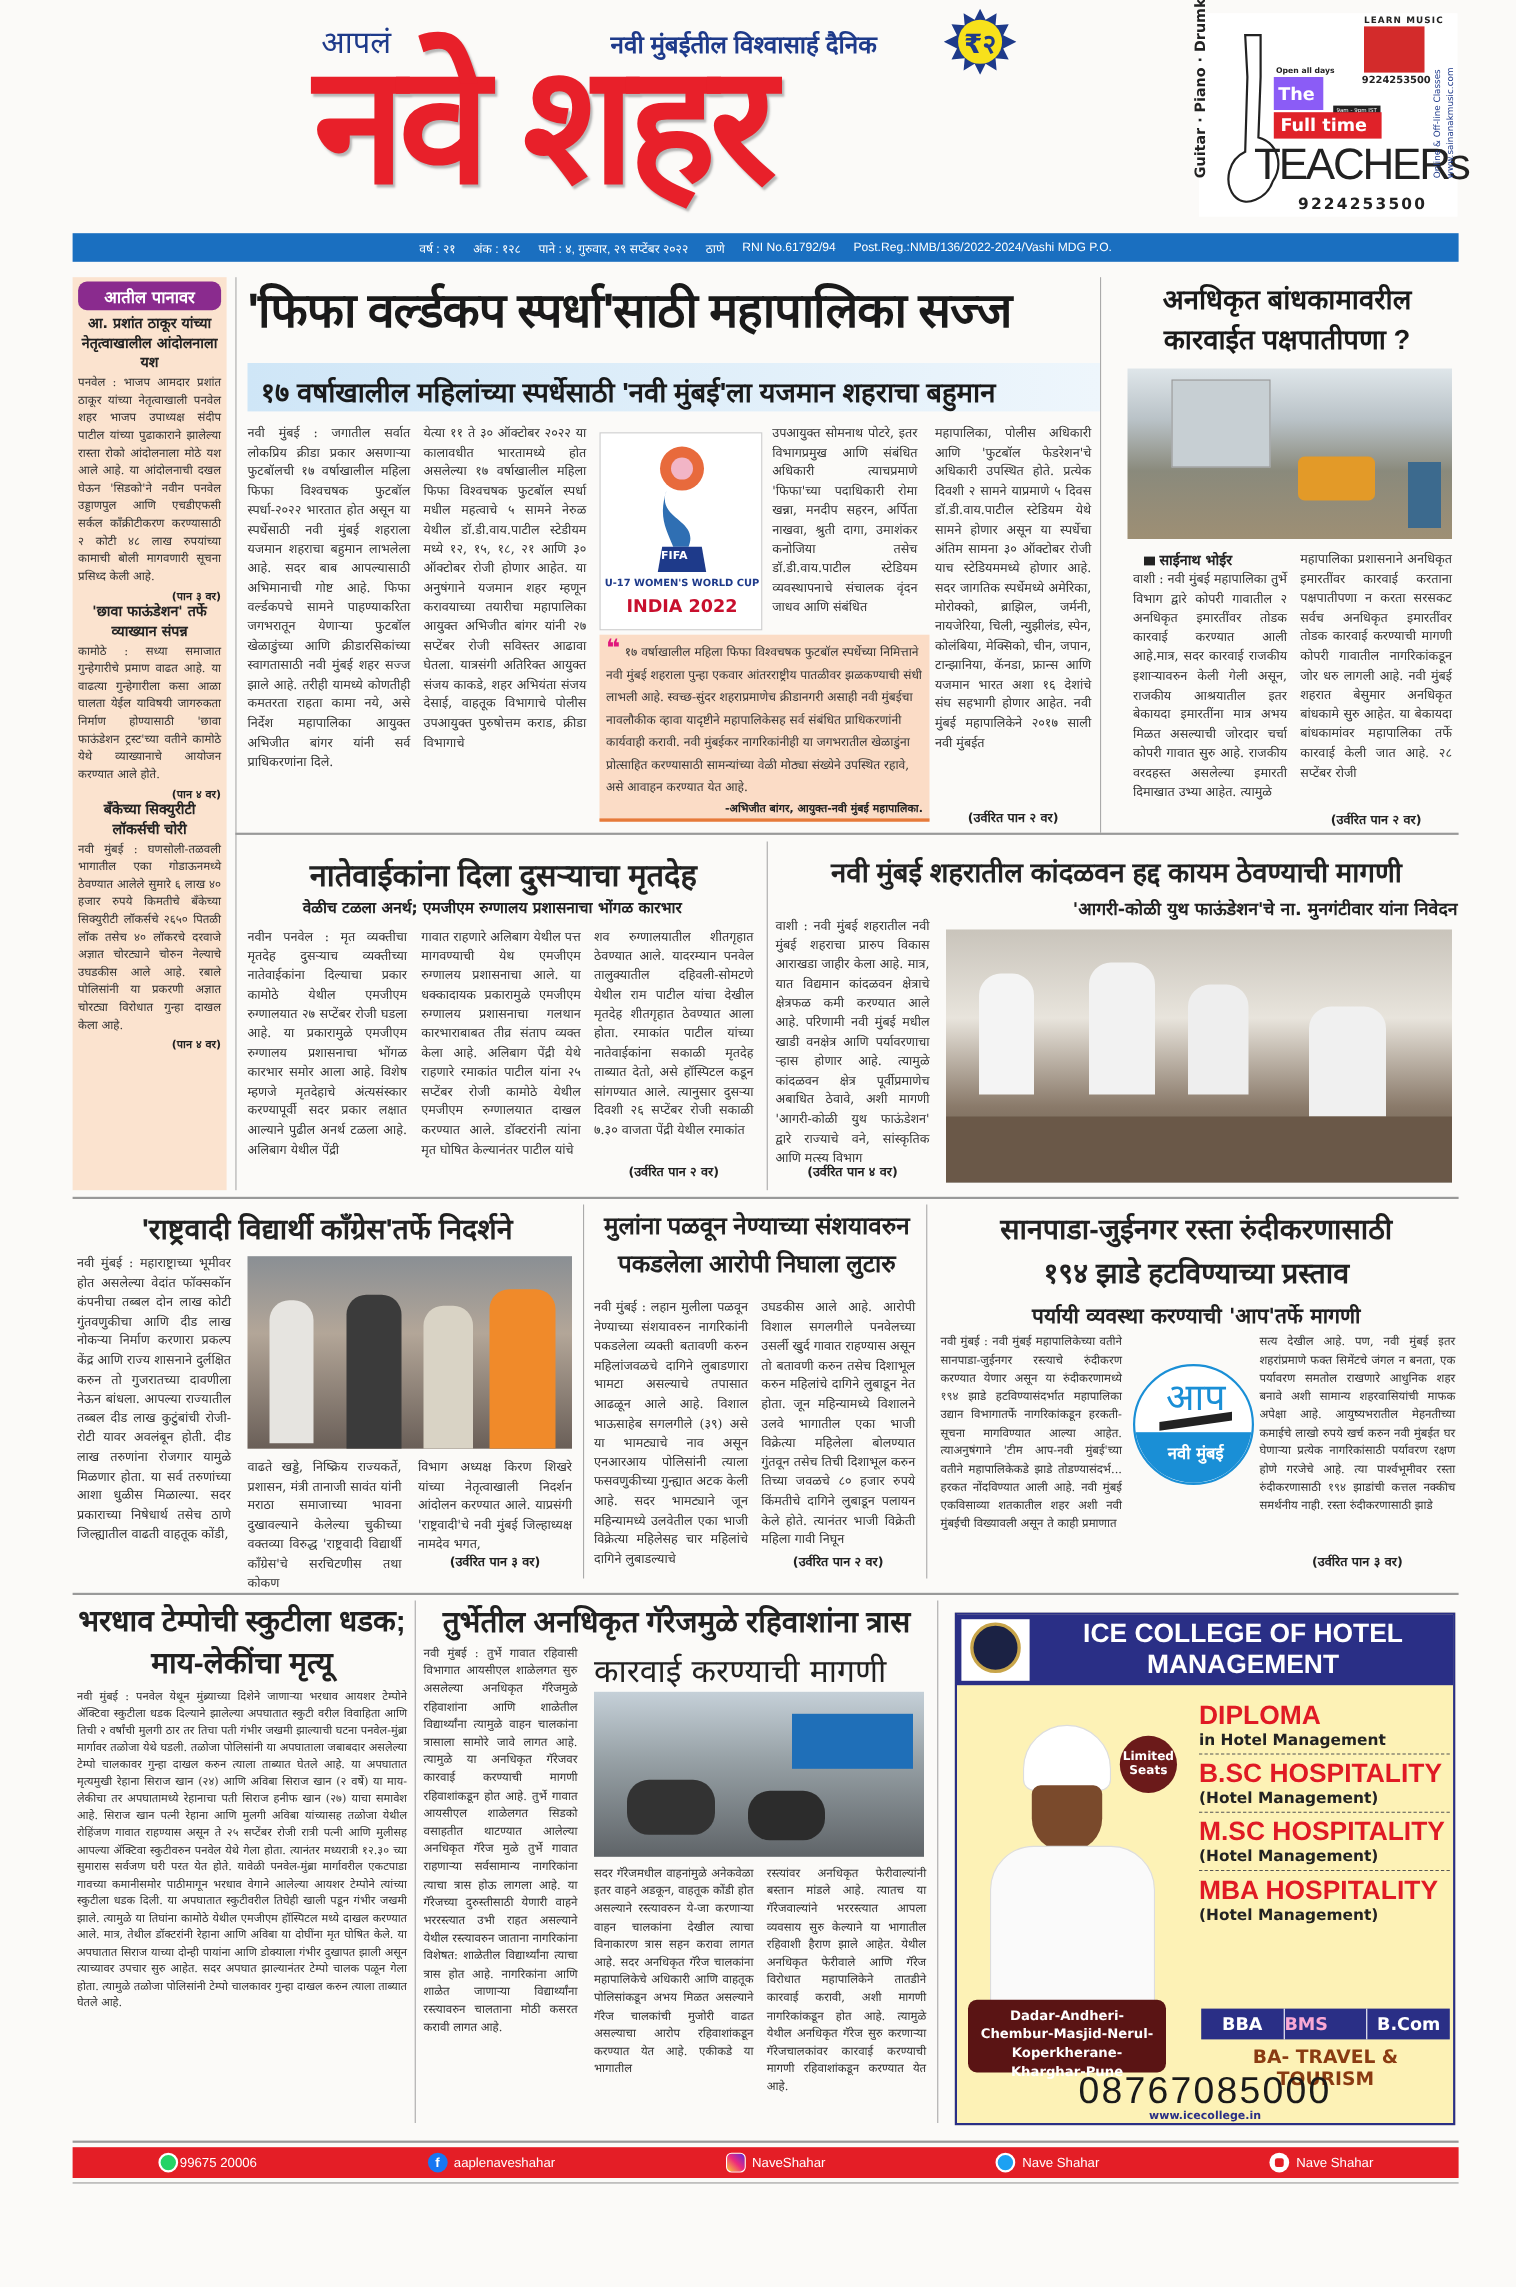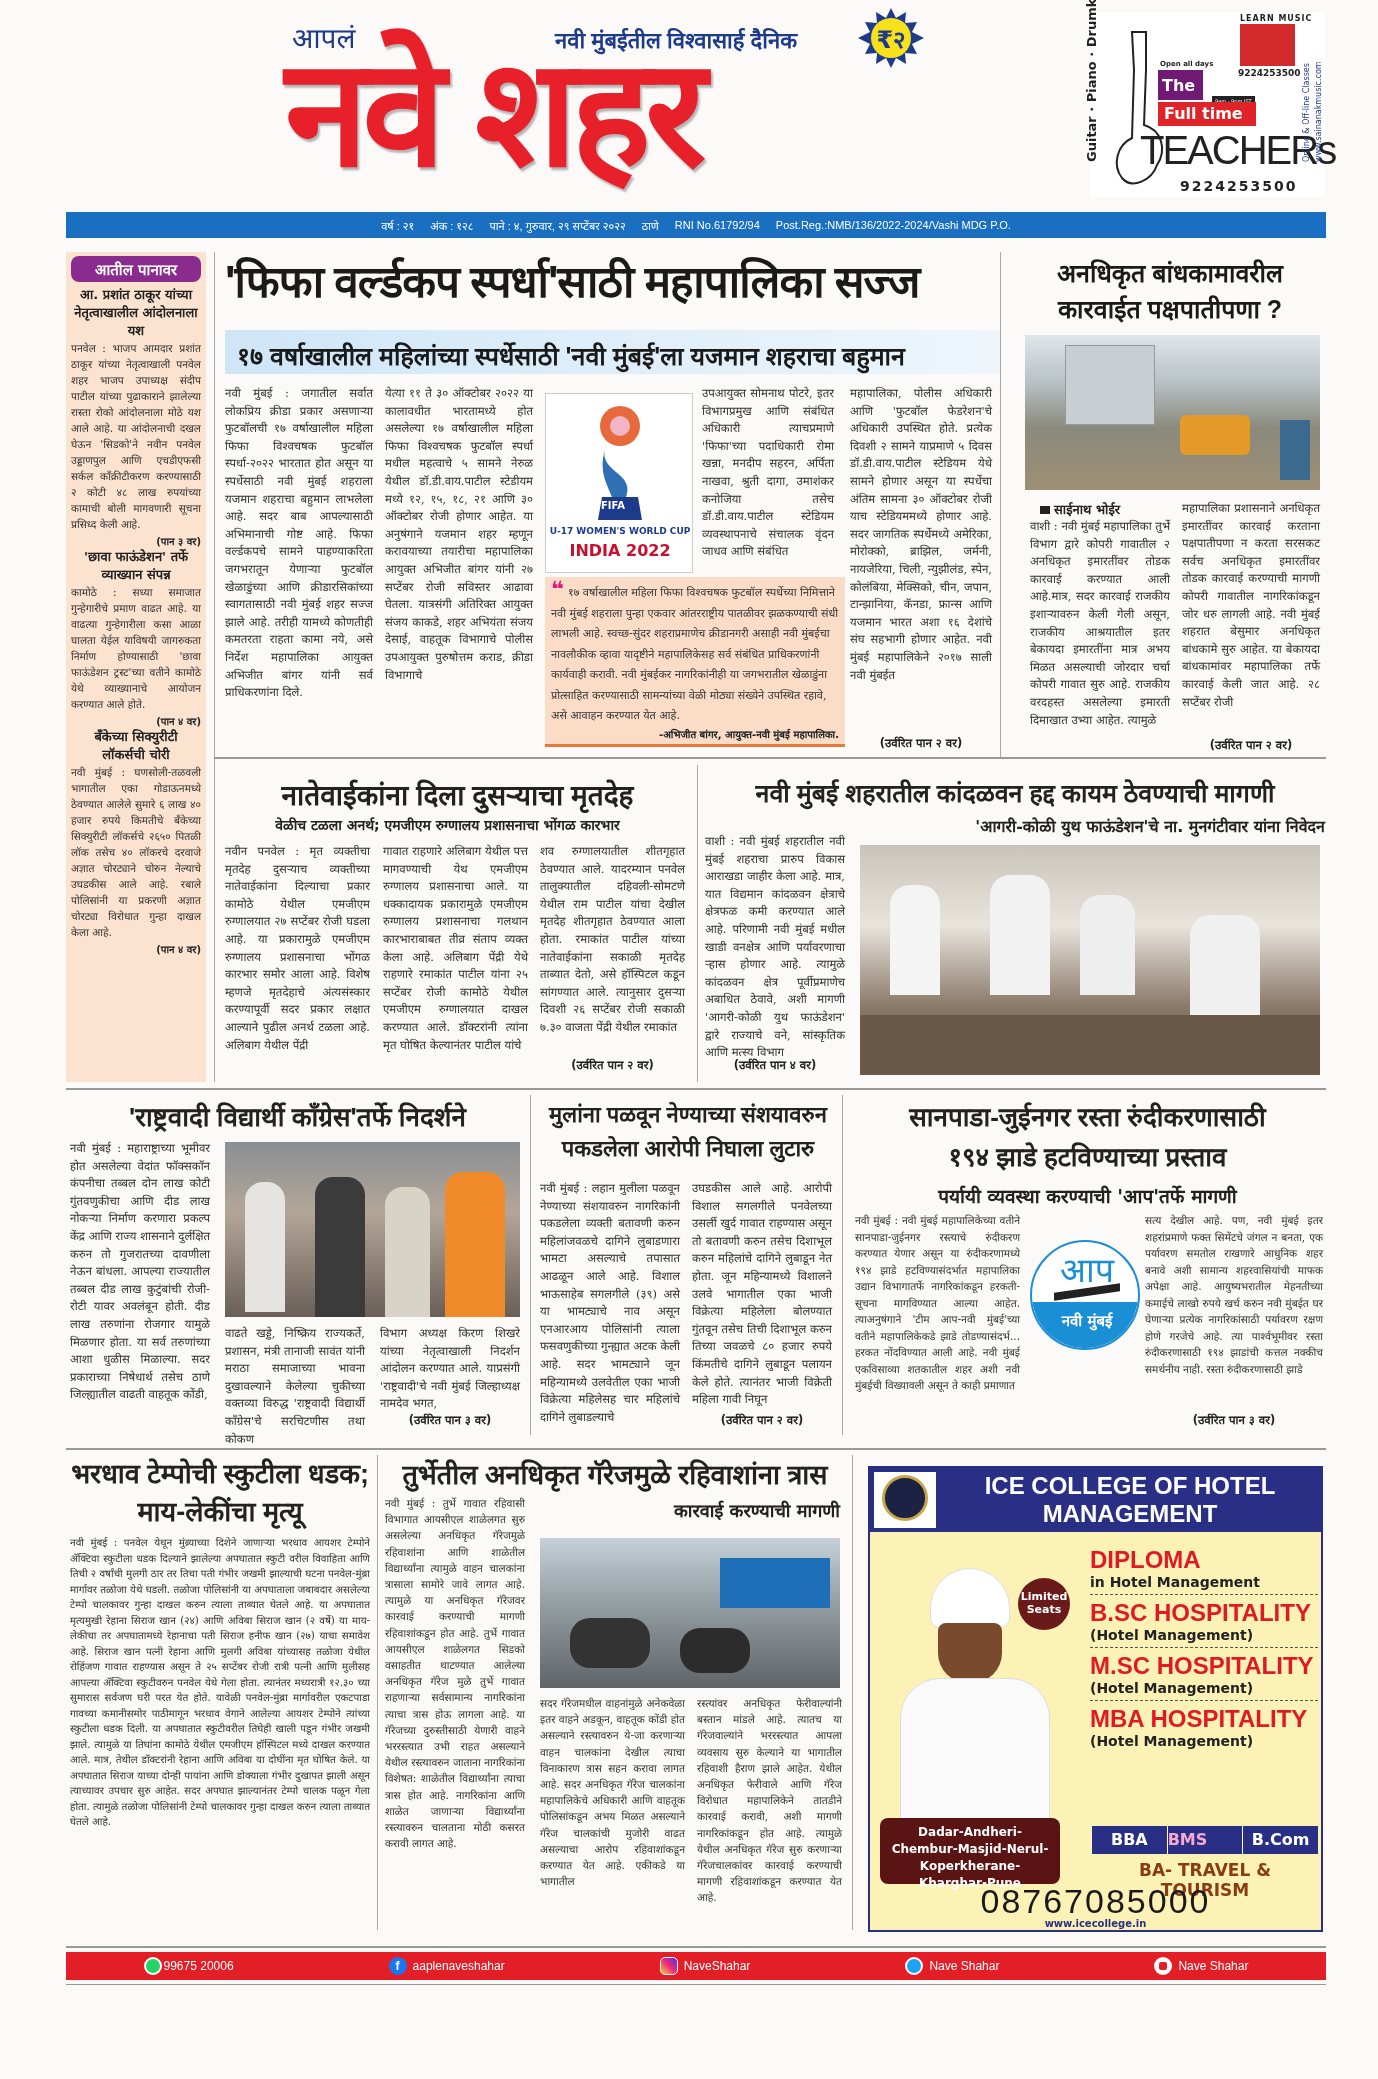--- a/index.html
+++ b/index.html
@@ -28,21 +28,21 @@
 
   <div class="abs" style="left:1090px;top:12px;width:235px;height:185px;background:#fff">
     <div class="abs" style="left:-6px;top:150px;transform:rotate(-90deg);transform-origin:left top;font-size:13px;font-weight:bold;white-space:nowrap;color:#222">Guitar · Piano · Drumkit</div>
     <svg class="abs" style="left:22px;top:18px" width="60" height="170" viewBox="0 0 60 170">
       <path d="M20 2 L34 2 L34 40 L32 95 C50 100 55 120 45 135 C40 150 20 160 10 148 C0 135 5 115 20 108 L22 40 Z" fill="none" stroke="#222" stroke-width="2"></path>
     </svg>
     <div class="abs" style="left:150px;top:2px;font-size:8px;font-weight:bold;letter-spacing:1px">LEARN MUSIC</div>
     <div class="abs" style="left:150px;top:12px;width:55px;height:42px;background:#d32b2b"></div>
     <div class="abs" style="left:148px;top:56px;font-size:9px;font-weight:bold">9224253500</div>
     <div class="abs" style="left:70px;top:48px;font-size:7px;font-weight:bold">Open all days</div>
-    <div class="abs" style="left:68px;top:58px;width:45px;height:30px;background:#701a75;color:#fff;font-weight:bold;font-size:16px;padding:6px 4px">The</div>
+    <div class="abs" style="left:68px;top:58px;width:45px;height:30px;background:#8b5cf6;color:#fff;font-weight:bold;font-size:16px;padding:6px 4px">The</div>
     <div class="abs" style="left:122px;top:84px;font-size:5px;background:#222;color:#fff;padding:2px 3px">9am - 9pm IST</div>
     <div class="abs" style="left:68px;top:90px;width:98px;height:24px;background:#e02229;color:#fff;font-weight:bold;font-size:16px;padding:2px 6px">Full time</div>
     <div class="abs" style="left:50px;top:116px;font-size:40px;font-family:'Liberation Sans',sans-serif;letter-spacing:-2px;color:#222;line-height:44px">TEACHERs</div>
     <div class="abs" style="left:90px;top:166px;font-size:14px;font-weight:bold;letter-spacing:2px">9224253500</div>
     <div class="abs" style="left:212px;top:150px;transform:rotate(-90deg);transform-origin:left top;font-size:8px;color:#1e3a8a;white-space:nowrap">Online &amp; Off-line Classes</div>
     <div class="abs" style="left:224px;top:150px;transform:rotate(-90deg);transform-origin:left top;font-size:8px;color:#1e3a8a;white-space:nowrap">www.sainanakmusic.com</div>
   </div>
 </div>
 
 <div class="abs" style="left:66px;top:212px;width:1260px;height:26px;background:#1a6fc0;color:#fff;display:flex;align-items:center;justify-content:center;gap:16px;font-size:11px;font-family:'Liberation Sans',sans-serif">
@@ -176,21 +176,21 @@
 <div class="abs cont" style="left:1145px;top:1410px;width:178px">(उर्वरित पान ३ वर)</div>
 
 <div class="rule-h" style="left:66px;top:1448px;width:1260px"></div>
 
 <div class="abs" style="left:70px;top:1455px;width:300px;text-align:center;font-size:27px;font-weight:bold;line-height:38px;font-family:'Liberation Sans',sans-serif">भरधाव टेम्पोची स्कुटीला धडक; माय-लेकींचा मृत्यू</div>
 <div class="abs body-text" style="left:70px;top:1535px;width:300px;font-size:10.2px;line-height:15.5px">नवी मुंबई : पनवेल येथून मुंब्र्याच्या दिशेने जाणाऱ्या भरधाव आयशर टेम्पोने ॲक्टिवा स्कुटीला धडक दिल्याने झालेल्या अपघातात स्कुटी वरील विवाहिता आणि तिची २ वर्षांची मुलगी ठार तर तिचा पती गंभीर जखमी झाल्याची घटना पनवेल-मुंब्रा मार्गावर तळोजा येथे घडली. तळोजा पोलिसांनी या अपघाताला जबाबदार असलेल्या टेम्पो चालकावर गुन्हा दाखल करुन त्याला ताब्यात घेतले आहे. या अपघातात मृत्यमुखी रेहाना सिराज खान (२४) आणि अविबा सिराज खान (२ वर्षे) या माय-लेकीचा तर अपघातामध्ये रेहानाचा पती सिराज हनीफ खान (२७) याचा समावेश आहे. सिराज खान पत्नी रेहाना आणि मुलगी अविबा यांच्यासह तळोजा येथील रोहिंजण गावात राहण्यास असून ते २५ सप्टेंबर रोजी रात्री पत्नी आणि मुलीसह आपल्या ॲक्टिवा स्कुटीवरुन पनवेल येथे गेला होता. त्यानंतर मध्यरात्री १२.३० च्या सुमारास सर्वजण घरी परत येत होते. यावेळी पनवेल-मुंब्रा मार्गावरील एकटपाडा गावच्या कमानीसमोर पाठीमागून भरधाव वेगाने आलेल्या आयशर टेम्पोने त्यांच्या स्कुटीला धडक दिली. या अपघातात स्कुटीवरील तिघेही खाली पडून गंभीर जखमी झाले. त्यामुळे या तिघांना कामोठे येथील एमजीएम हॉस्पिटल मध्ये दाखल करण्यात आले. मात्र, तेथील डॉक्टरांनी रेहाना आणि अविबा या दोघींना मृत घोषित केले. या अपघातात सिराज याच्या दोन्ही पायांना आणि डोक्याला गंभीर दुखापत झाली असून त्याच्यावर उपचार सुरु आहेत. सदर अपघात झाल्यानंतर टेम्पो चालक पळून गेला होता. त्यामुळे तळोजा पोलिसांनी टेम्पो चालकावर गुन्हा दाखल करुन त्याला ताब्यात घेतले आहे.</div>
 
 <div class="rule-v" style="left:377px;top:1455px;height:475px"></div>
 
 <div class="abs" style="left:385px;top:1455px;width:460px;text-align:center;font-size:27px;font-weight:bold;font-family:'Liberation Sans',sans-serif;white-space:nowrap">तुर्भेतील अनधिकृत गॅरेजमुळे रहिवाशांना त्रास</div>
-<div class="abs" style="left:540px;top:1498px;width:300px;text-align:right;font-size:18px;font-weight:bold">कारवाई करण्याची मागणी</div>
+<div class="abs" style="left:540px;top:1498px;width:300px;text-align:left;font-size:29px;font-weight:normal">कारवाई करण्याची मागणी</div>
 <div class="abs body-text" style="left:385px;top:1495px;width:140px;font-size:10.5px;line-height:16.2px">नवी मुंबई : तुर्भे गावात रहिवासी विभागात आयसीएल शाळेलगत सुरु असलेल्या अनधिकृत गॅरेजमुळे रहिवाशांना आणि शाळेतील विद्यार्थ्यांना त्यामुळे वाहन चालकांना त्रासाला सामोरे जावे लागत आहे. त्यामुळे या अनधिकृत गॅरेजवर कारवाई करण्याची मागणी रहिवाशांकडून होत आहे. तुर्भे गावात आयसीएल शाळेलगत सिडको वसाहतीत थाटण्यात आलेल्या अनधिकृत गॅरेज मुळे तुर्भे गावात राहणाऱ्या सर्वसामान्य नागरिकांना त्याचा त्रास होऊ लागला आहे. या गॅरेजच्या दुरुस्तीसाठी येणारी वाहने भररस्त्यात उभी राहत असल्याने येथील रस्त्यावरुन जाताना नागरिकांना विशेषत: शाळेतील विद्यार्थ्यांना त्याचा त्रास होत आहे. नागरिकांना आणि शाळेत जाणाऱ्या विद्यार्थ्यांना रस्त्यावरुन चालताना मोठी कसरत करावी लागत आहे.</div>
 <div class="photo" style="left:540px;top:1538px;width:300px;height:150px;background:linear-gradient(180deg,#c5d0d8 0%,#98a2a7 40%,#5f6468 100%)">
   <div class="abs" style="left:180px;top:20px;width:110px;height:50px;background:#1f6fb8"></div>
   <div class="abs" style="left:30px;top:80px;width:80px;height:50px;background:#333;border-radius:20px"></div>
   <div class="abs" style="left:140px;top:90px;width:70px;height:45px;background:#2c2c2c;border-radius:20px"></div>
 </div>
 <div class="abs body-text" style="left:540px;top:1695px;width:145px;font-size:10.5px;line-height:16.2px">सदर गॅरेजमधील वाहनांमुळे अनेकवेळा इतर वाहने अडकून, वाहतूक कोंडी होत असल्याने रस्त्यावरुन ये-जा करणाऱ्या वाहन चालकांना देखील त्याचा विनाकारण त्रास सहन करावा लागत आहे. सदर अनधिकृत गॅरेज चालकांना महापालिकेचे अधिकारी आणि वाहतूक पोलिसांकडून अभय मिळत असल्याने गॅरेज चालकांची मुजोरी वाढत असल्याचा आरोप रहिवाशांकडून करण्यात येत आहे. एकीकडे या भागातील</div>
 <div class="abs body-text" style="left:697px;top:1695px;width:145px;font-size:10.5px;line-height:16.2px">रस्त्यांवर अनधिकृत फेरीवाल्यांनी बस्तान मांडले आहे. त्यातच या गॅरेजवाल्यांने भररस्त्यात आपला व्यवसाय सुरु केल्याने या भागातील रहिवाशी हैराण झाले आहेत. येथील अनधिकृत फेरीवाले आणि गॅरेज विरोधात महापालिकेने तातडीने कारवाई करावी, अशी मागणी नागरिकांकडून होत आहे. त्यामुळे येथील अनधिकृत गॅरेज सुरु करणाऱ्या गॅरेजचालकांवर कारवाई करण्याची मागणी रहिवाशांकडून करण्यात येत आहे.</div>
 
 <div class="rule-v" style="left:852px;top:1455px;height:475px"></div>

